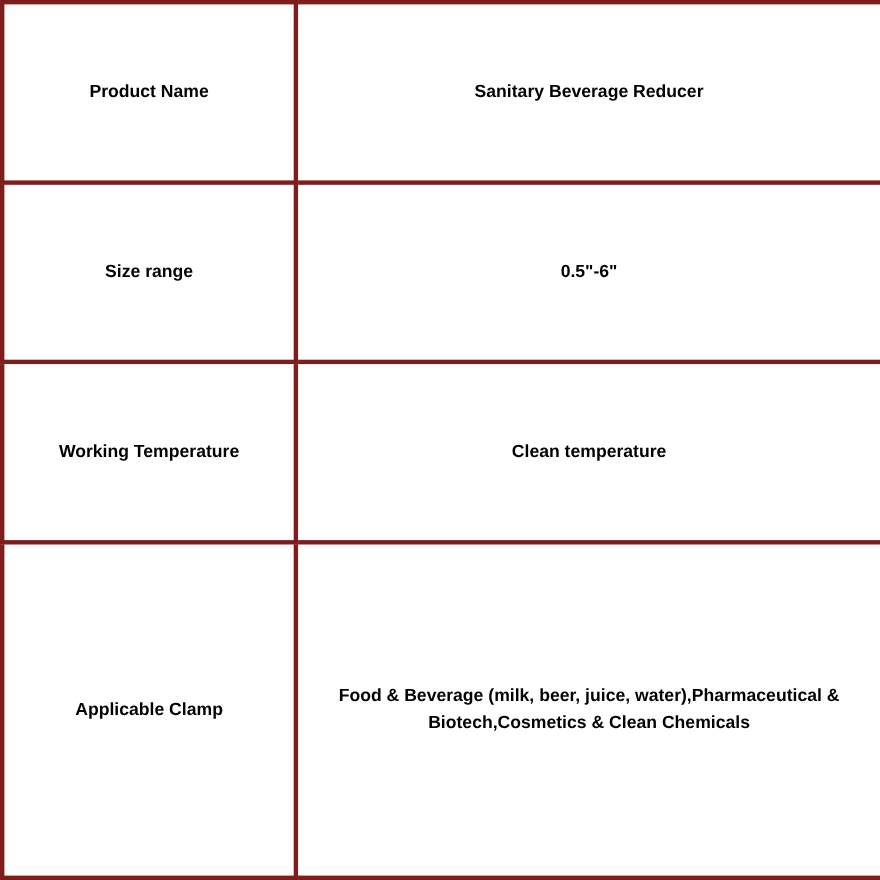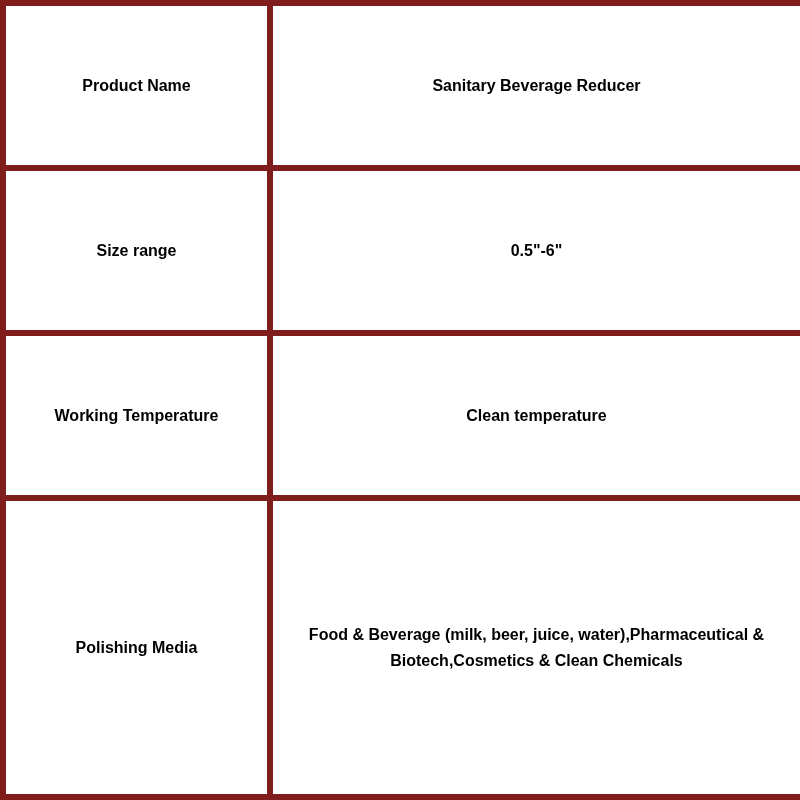--- a/index.html
+++ b/index.html
@@ -12,21 +12,21 @@
     color: #000000;
   }
   .spec-table {
     width: 800px;
     height: 800px;
     border-collapse: collapse;
     table-layout: fixed;
     background: #ffffff;
   }
   .spec-table td {
-    border: 6px solid #7f1d1d;
+    border: 4px solid #7f1d1d;
     text-align: center;
     vertical-align: middle;
     font-size: 16px;
     font-weight: bold;
     line-height: 1.6;
     color: #000000;
     padding: 0 8px;
     overflow: hidden;
   }
 </style>
@@ -45,17 +45,17 @@
     </tr>
     <tr>
       <td>Size range</td>
       <td>0.5"-6"</td>
     </tr>
     <tr>
       <td>Working Temperature</td>
       <td>Clean temperature</td>
     </tr>
     <tr>
-      <td>Polishing Media</td>
+      <td>Applicable Clamp</td>
       <td>Food &amp; Beverage (milk, beer, juice, water),Pharmaceutical &amp; Biotech,Cosmetics &amp; Clean Chemicals</td>
     </tr>
   </tbody>
 </table>
 
 </body></html>

